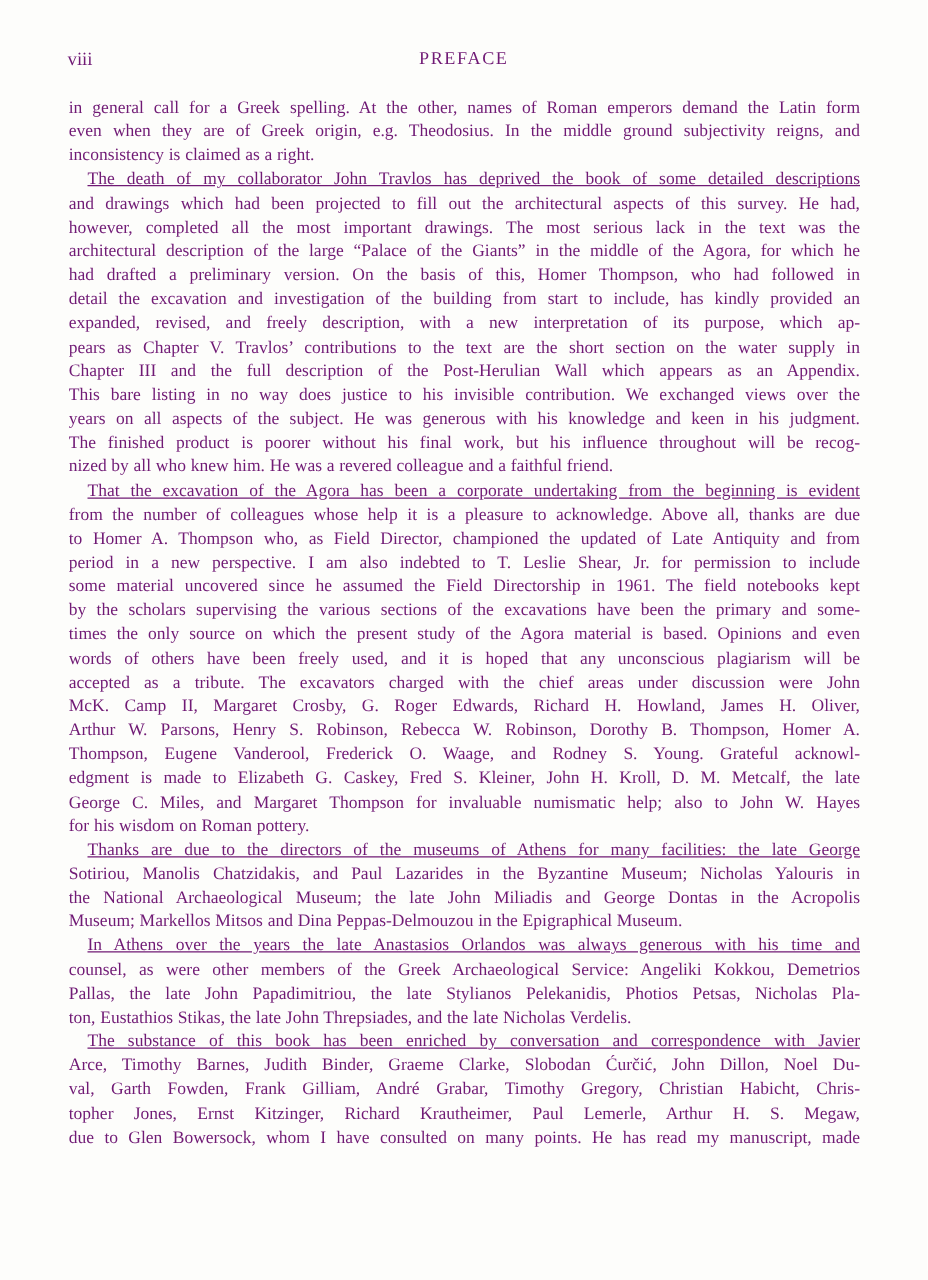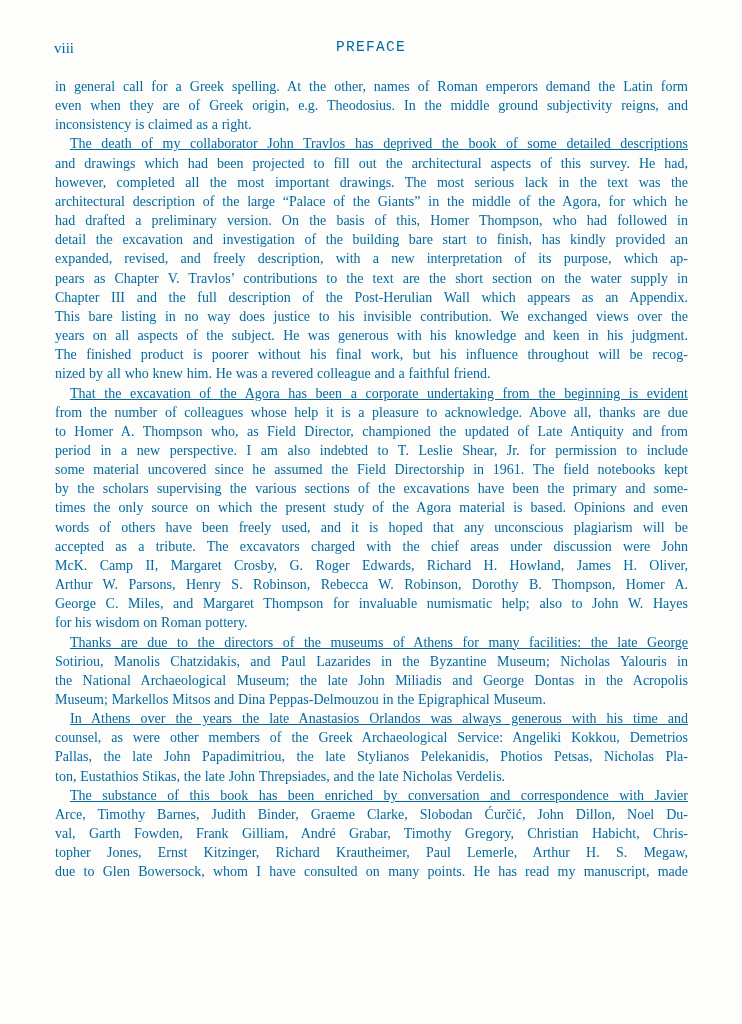--- a/index.html
+++ b/index.html
@@ -5,21 +5,21 @@
   html, body {
     margin: 0;
     padding: 0;
     background: #ffffff;
   }
   .page {
     position: relative;
     width: 742px;
     height: 1024px;
     background: #fdfdfb;
-    color: #0369a1;
+    color: #701a75;
     font-family: "Liberation Serif", "DejaVu Serif", serif;
     overflow: hidden;
   }
   .running-head {
     position: absolute;
     left: 0;
     top: 38px;
     width: 100%;
     height: 20px;
   }
@@ -33,21 +33,20 @@
   .head-title {
     position: absolute;
     left: 0;
     right: 0;
     top: 1px;
     text-align: center;
     font-size: 14.5px;
     line-height: 17px;
     letter-spacing: 1.3px;
     font-weight: 400;
-    font-family: Liberation Mono, monospace;
   }
   .body-block {
     position: absolute;
     left: 55px;
     top: 77px;
     width: 633px;
   }
   .para {
     margin: 0;
     padding: 0;
@@ -85,41 +84,43 @@
         <div class="line">in general call for a Greek spelling. At the other, names of Roman emperors demand the Latin form</div>
         <div class="line">even when they are of Greek origin, e.g. Theodosius. In the middle ground subjectivity reigns, and</div>
         <div class="line last">inconsistency is claimed as a right.</div>
       </div>
       <div class="para">
         <div class="line first">The death of my collaborator John Travlos has deprived the book of some detailed descriptions</div>
         <div class="line">and drawings which had been projected to fill out the architectural aspects of this survey. He had,</div>
         <div class="line">however, completed all the most important drawings. The most serious lack in the text was the</div>
         <div class="line">architectural description of the large “Palace of the Giants” in the middle of the Agora, for which he</div>
         <div class="line">had drafted a preliminary version. On the basis of this, Homer Thompson, who had followed in</div>
-        <div class="line">detail the excavation and investigation of the building bare start to finish, has kindly provided an</div>
+        <div class="line">detail the excavation and investigation of the building from start to include, has kindly provided an</div>
         <div class="line">expanded, revised, and freely description, with a new interpretation of its purpose, which ap-</div>
         <div class="line">pears as Chapter V. Travlos’ contributions to the text are the short section on the water supply in</div>
         <div class="line">Chapter III and the full description of the Post-Herulian Wall which appears as an Appendix.</div>
         <div class="line">This bare listing in no way does justice to his invisible contribution. We exchanged views over the</div>
         <div class="line">years on all aspects of the subject. He was generous with his knowledge and keen in his judgment.</div>
         <div class="line">The finished product is poorer without his final work, but his influence throughout will be recog-</div>
         <div class="line last">nized by all who knew him. He was a revered colleague and a faithful friend.</div>
       </div>
       <div class="para">
         <div class="line first">That the excavation of the Agora has been a corporate undertaking from the beginning is evident</div>
         <div class="line">from the number of colleagues whose help it is a pleasure to acknowledge. Above all, thanks are due</div>
         <div class="line">to Homer A. Thompson who, as Field Director, championed the updated of Late Antiquity and from</div>
         <div class="line">period in a new perspective. I am also indebted to T. Leslie Shear, Jr. for permission to include</div>
         <div class="line">some material uncovered since he assumed the Field Directorship in 1961. The field notebooks kept</div>
         <div class="line">by the scholars supervising the various sections of the excavations have been the primary and some-</div>
         <div class="line">times the only source on which the present study of the Agora material is based. Opinions and even</div>
         <div class="line">words of others have been freely used, and it is hoped that any unconscious plagiarism will be</div>
         <div class="line">accepted as a tribute. The excavators charged with the chief areas under discussion were John</div>
         <div class="line">McK. Camp II, Margaret Crosby, G. Roger Edwards, Richard H. Howland, James H. Oliver,</div>
         <div class="line">Arthur W. Parsons, Henry S. Robinson, Rebecca W. Robinson, Dorothy B. Thompson, Homer A.</div>
+        <div class="line">Thompson, Eugene Vanderool, Frederick O. Waage, and Rodney S. Young. Grateful acknowl-</div>
+        <div class="line">edgment is made to Elizabeth G. Caskey, Fred S. Kleiner, John H. Kroll, D. M. Metcalf, the late</div>
         <div class="line">George C. Miles, and Margaret Thompson for invaluable numismatic help; also to John W. Hayes</div>
         <div class="line last">for his wisdom on Roman pottery.</div>
       </div>
       <div class="para">
         <div class="line first">Thanks are due to the directors of the museums of Athens for many facilities: the late George</div>
         <div class="line">Sotiriou, Manolis Chatzidakis, and Paul Lazarides in the Byzantine Museum; Nicholas Yalouris in</div>
         <div class="line">the National Archaeological Museum; the late John Miliadis and George Dontas in the Acropolis</div>
         <div class="line last">Museum; Markellos Mitsos and Dina Peppas-Delmouzou in the Epigraphical Museum.</div>
       </div>
       <div class="para">

